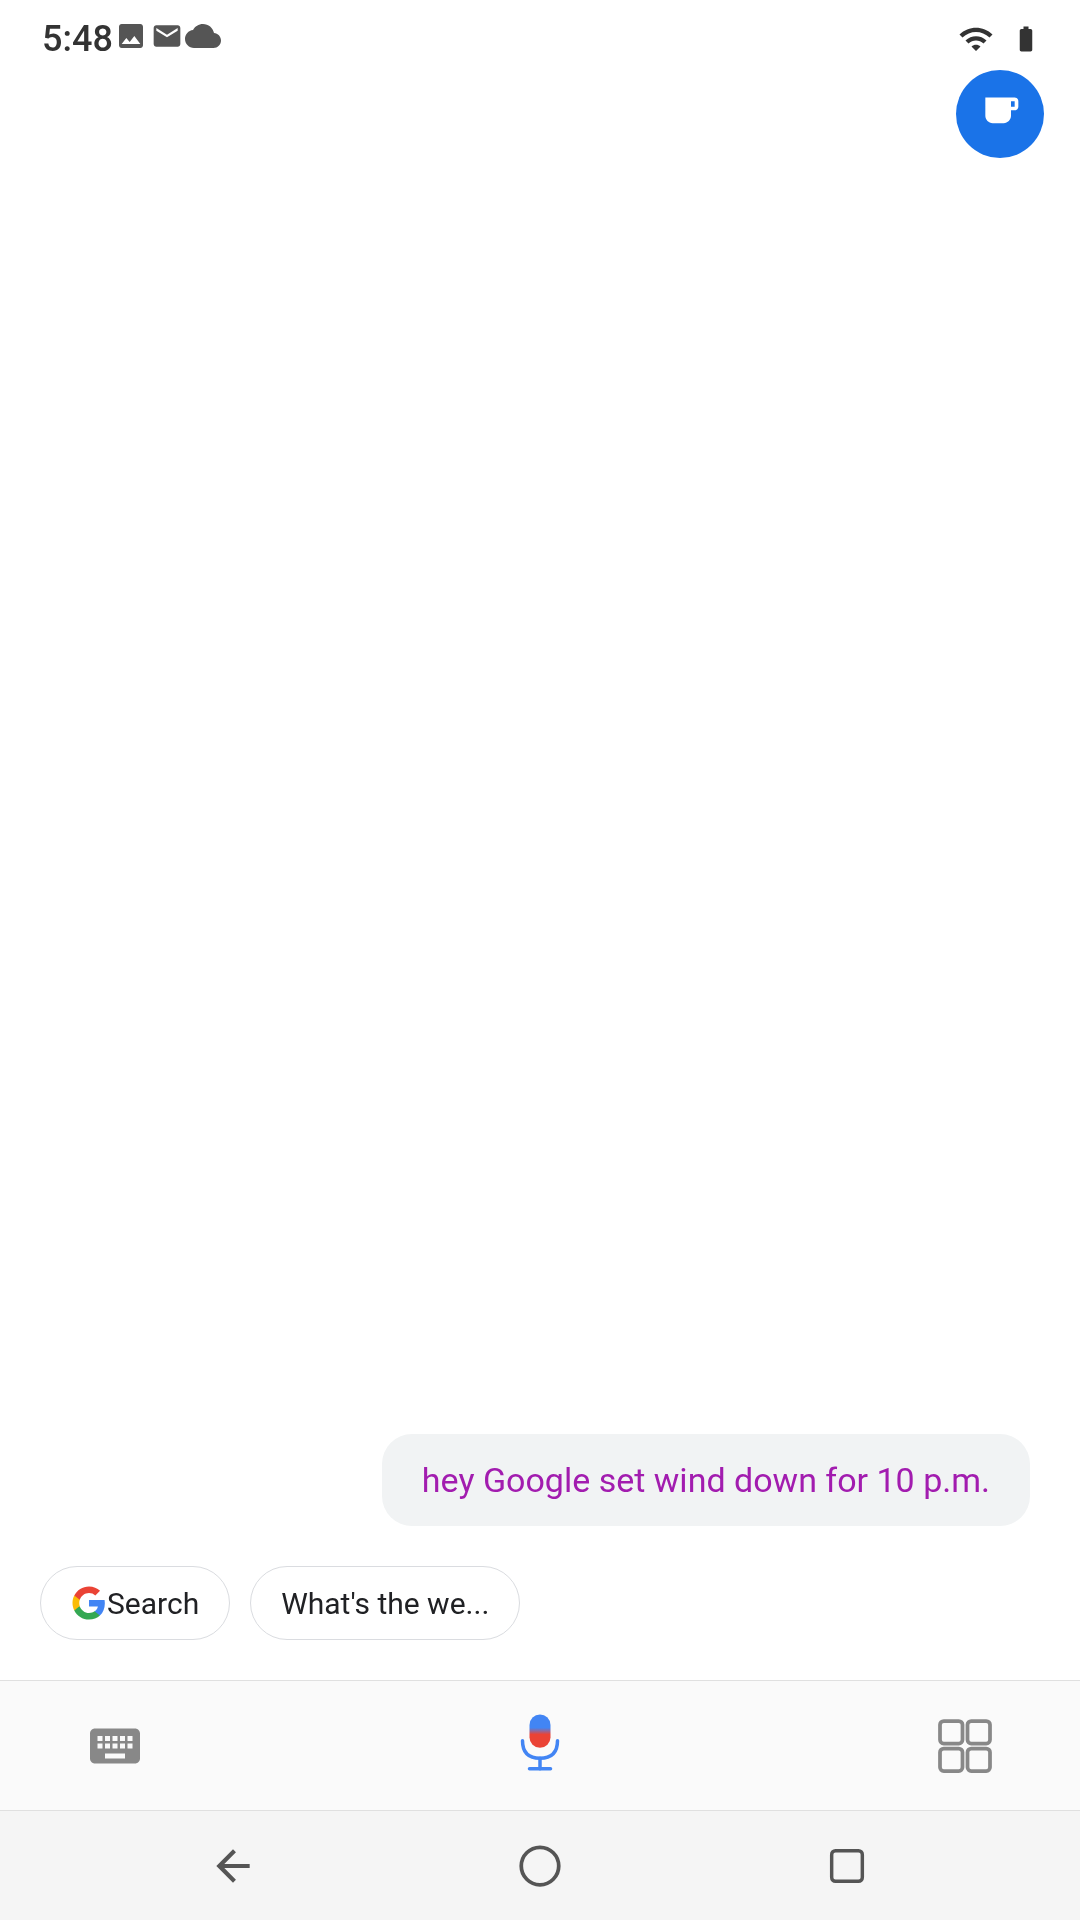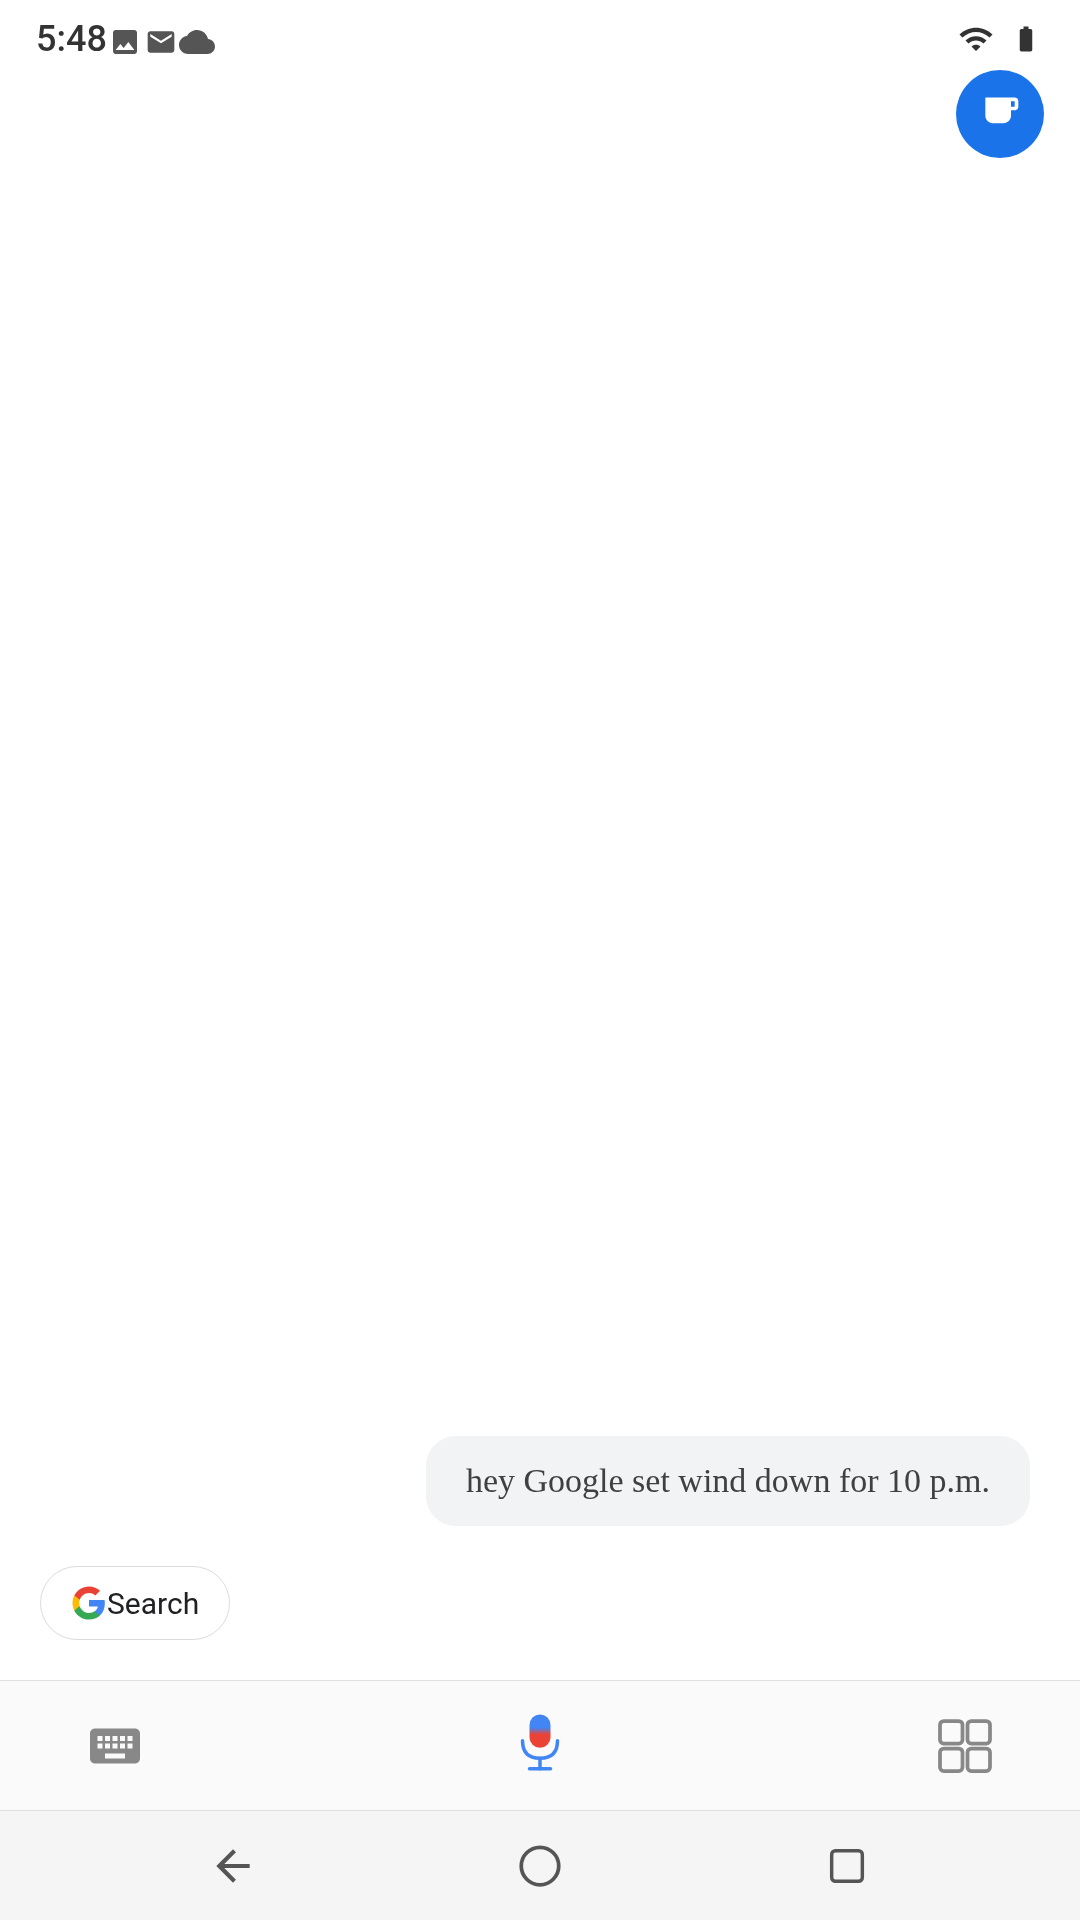--- a/index.html
+++ b/index.html
@@ -19,21 +19,22 @@
     .status-bar {
       display: flex;
       align-items: center;
       justify-content: space-between;
       padding: 18px 36px 10px 36px;
       height: 70px;
     }
 
     .status-left {
       display: flex;
-      align-items: flex-end;
+      align-items: flex-start;
+      margin-left: 6px;
     }
 
     .status-time {
       font-size: 36px;
       font-weight: 500;
       color: #333;
     }
 
     .status-icon {
       width: 36px;
@@ -170,23 +171,22 @@
 
     .user-bubble {
       background: #f1f3f4;
       border-radius: 30px;
       padding: 26px 40px;
       max-width: 750px;
     }
 
     .user-bubble-text {
       font-size: 34px;
-      color: #404040;
+      color: #a21caf;
       font-weight: 400;
-      font-family: Liberation Serif, serif;
     }
 
     
     .suggestion-chips {
       display: flex;
       flex-direction: row;
       padding: 10px 40px;
       gap: 20px;
       overflow: hidden;
     }
@@ -334,20 +334,23 @@
       <svg class="google-g" viewBox="0 0 24 24">
         <path d="M22.56 12.25c0-.78-.07-1.53-.2-2.25H12v4.26h5.92c-.26 1.37-1.04 2.53-2.21 3.31v2.77h3.57c2.08-1.92 3.28-4.74 3.28-8.09z" fill="#4285F4"></path>
         <path d="M12 23c2.97 0 5.46-.98 7.28-2.66l-3.57-2.77c-.98.66-2.23 1.06-3.71 1.06-2.86 0-5.29-1.93-6.16-4.53H2.18v2.84C3.99 20.53 7.7 23 12 23z" fill="#34A853"></path>
         <path d="M5.84 14.09c-.22-.66-.35-1.36-.35-2.09s.13-1.43.35-2.09V7.07H2.18C1.43 8.55 1 10.22 1 12s.43 3.45 1.18 4.93l2.85-2.22.81-.62z" fill="#FBBC05"></path>
         <path d="M12 5.38c1.62 0 3.06.56 4.21 1.64l3.15-3.15C17.45 2.09 14.97 1 12 1 7.7 1 3.99 3.47 2.18 7.07l3.66 2.84c.87-2.6 3.3-4.53 6.16-4.53z" fill="#EA4335"></path>
       </svg>
       <span class="chip-text">Search</span>
     </div>
 
 
+    <div class="chip">
+      <span class="chip-text">What's the we...</span>
+    </div>
   </div>
 </div>
 
 <div class="bottom-toolbar">
 
   <div class="toolbar-icon">
     <svg width="60" height="60" viewBox="0 0 24 24" fill="#888">
       <path d="M20 5H4c-1.1 0-1.99.9-1.99 2L2 17c0 1.1.9 2 2 2h16c1.1 0 2-.9 2-2V7c0-1.1-.9-2-2-2zm-9 3h2v2h-2V8zm0 3h2v2h-2v-2zM8 8h2v2H8V8zm0 3h2v2H8v-2zm-1 2H5v-2h2v2zm0-3H5V8h2v2zm9 7H8v-2h8v2zm0-4h-2v-2h2v2zm0-3h-2V8h2v2zm3 3h-2v-2h2v2zm0-3h-2V8h2v2z"></path>
     </svg>
   </div>

